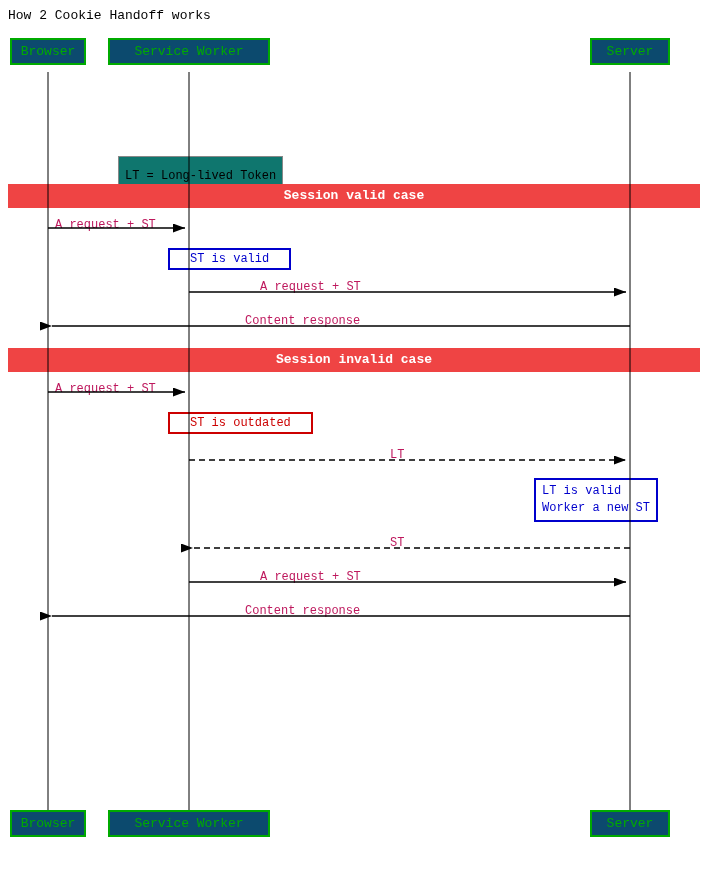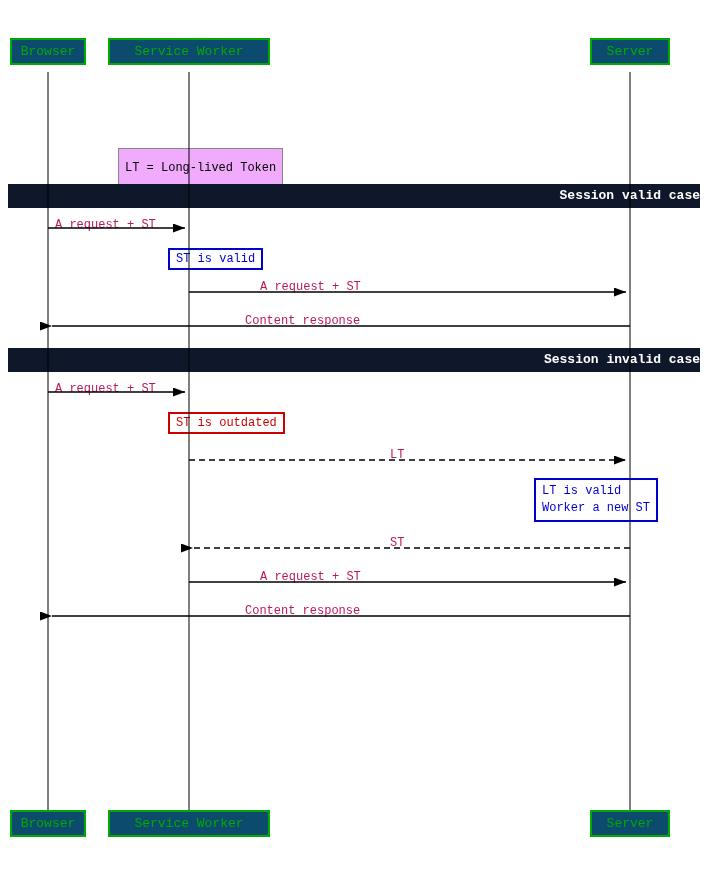--- a/index.html
+++ b/index.html
@@ -34,39 +34,39 @@
       text-align: center;
       background: #0c4a6e;
     }
     .actor-box.green-text {
       color: #00aa00;
       border-color: #00aa00;
     }
     
     .section-header {
       position: absolute;
-      background: #0f172a;
+      background: #ef4444;
       color: #fff;
       font-weight: bold;
       font-size: 13px;
-      text-align: right;
+      text-align: center;
       height: 24px;
       line-height: 24px;
     }
     
     .arrow-label {
       position: absolute;
       font-size: 12px;
       color: #be185d;
     }
     
     .diag-box {
       position: absolute;
       border: 2px solid;
-      padding: 2px 6px;
+      padding: 2px 20px;
       font-size: 12px;
       background: #fff;
     }
     .diag-box.blue {
       border-color: #0000cc;
       color: #0000cc;
     }
     .diag-box.red {
       border-color: #cc0000;
       color: #cc0000;
@@ -84,32 +84,33 @@
       width: 710px;
       height: 872px;
       pointer-events: none;
     }
   </style>
 </head>
 <body>
 
 <div class="diagram-container">
 
+  <div class="title">How 2 Cookie Handoff works</div>
 
   <div class="actor-box green-text" style="left:10px; top:38px; width:76px;">
     <span>Browser</span>
   </div>
   <div class="actor-box green-text" style="left:108px; top:38px; width:162px;">
     <span>Service Worker</span>
   </div>
   <div class="actor-box green-text" style="left:590px; top:38px; width:80px;">
     <span>Server</span>
   </div>
 
-  <div style="position:absolute; left:118px; top:148px; border:1px solid #888; padding:12px 6px; font-size:12px; background:#f0abfc;">
+  <div style="position:absolute; left:118px; top:156px; border:1px solid #888; padding:12px 6px; font-size:12px; background:#0f766e;">
     <span>LT = Long-lived Token</span>
   </div>
 
   <div class="section-header" style="left:8px; top:184px; width:692px;">
     <span>Session valid case</span>
   </div>
 
   <div class="arrow-label" style="left:55px; top:218px;">
     <span>A request + ST</span>
   </div>

